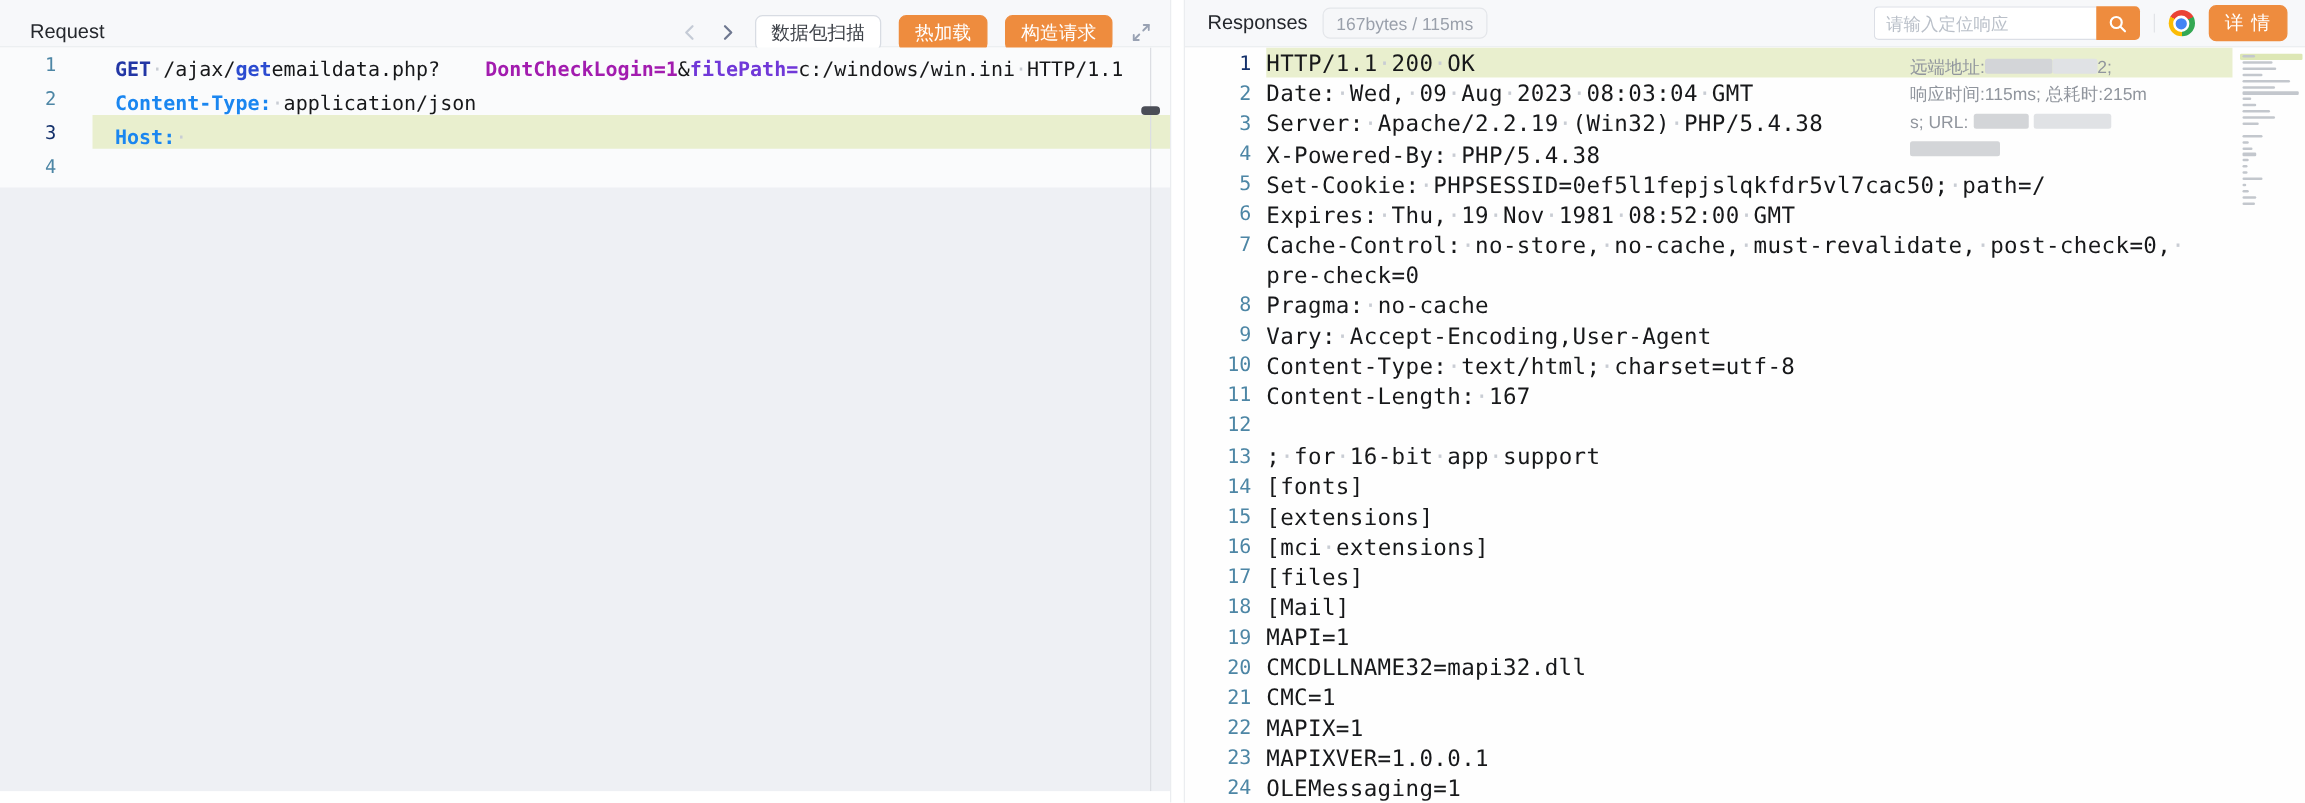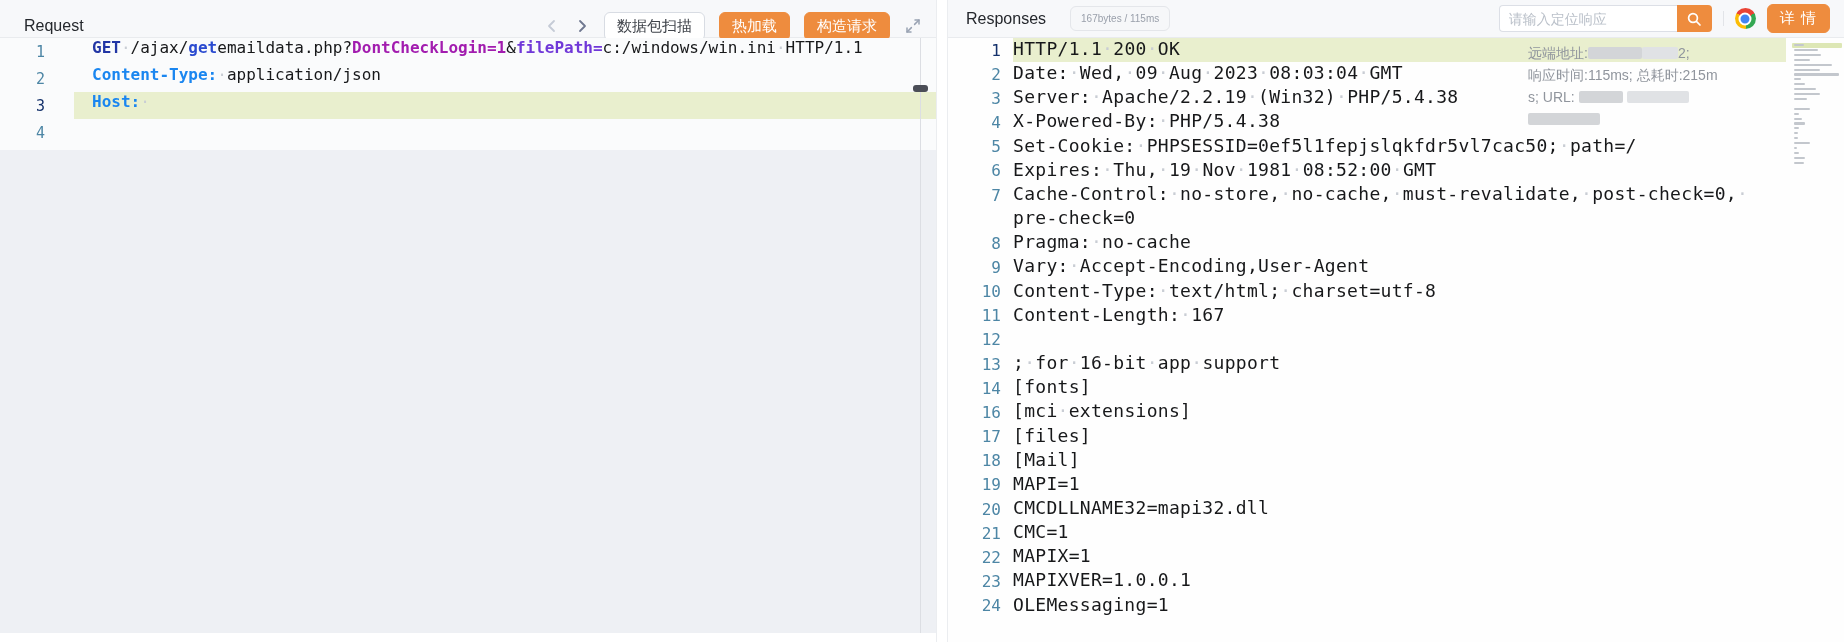--- a/index.html
+++ b/index.html
@@ -18,22 +18,22 @@
 
   .chev { width:16px; height:16px; display:flex; align-items:center; justify-content:center;
     cursor:pointer; margin-right:14px; }
   .btn { height:29px; border-radius:6px; font-size:15px; display:inline-flex;
     align-items:center; padding:0 12px; cursor:pointer; white-space:nowrap; }
   .btn-plain { background:#ffffff; border:1px solid #d8dce3; color:#3f434a; margin-right:14px; }
   .btn-orange { background:var(--accent,#ee8c3e); border:1px solid var(--accent,#ee8c3e);
     color:#ffffff; margin-right:14px; }
   .expand-ic { width:18px; height:18px; cursor:pointer; }
 
-  .badge { margin-left:24px; height:25px; padding:0 10px; border:1px solid #e4e6ea;
-    background:#f6f7f9; border-radius:6px; color:#9aa0ab; font-size:10px;
+  .badge { margin-left:12px; height:25px; padding:0 10px; border:1px solid #e4e6ea;
+    background:#f6f7f9; border-radius:6px; color:#9aa0ab; font-size:14px;
     display:inline-flex; align-items:center; }
 
   .search-group { display:flex; align-items:flex-start; }
   .search-input { width:178px; height:27px; border:1px solid #dcdfe6; border-right:none;
     border-radius:4px 0 0 4px; background:#fff; padding:0 9px; font-size:14px; color:#333; outline:none; }
   .search-input::placeholder { color:#bac0c9; }
   .search-btn { width:35px; height:27px; background:var(--accent,#ee8c3e); border:none;
     border-radius:0 4px 4px 0; display:flex; align-items:center; justify-content:center; cursor:pointer; }
   .vdiv { width:1px; height:15px; background:#e2e4e8; margin:0 11px; }
   .chrome-ic { width:21px; height:21px; border-radius:50%; margin-right:11px; cursor:pointer;
@@ -50,31 +50,31 @@
   .panel-right .code-area { background:#fefefe; }
 
   .rows { position:relative; }
   .row { display:flex; align-items:center; }
   .panel-left .row { height:27px; font:16px "DejaVu Sans Mono", monospace; }
   .panel-right .row { height:24.16px; font:18px "DejaVu Sans Mono", monospace; letter-spacing:0.3px; }
   .ln { flex:none; text-align:right; color:var(--gutter,#4d86a5); }
   .panel-left .ln { width:45px; font-size:15px; }
   .panel-right .ln { width:53px; font-size:16px; letter-spacing:0; }
   .lc { flex:1; white-space:pre; overflow:hidden; color:var(--codetext,#17181a); height:100%;
-    display:flex; align-items:flex-start; }
+    display:flex; align-items:flex-end; }
   .panel-left .lc { margin-left:29px; padding-left:18px; }
   .panel-right .lc { margin-left:12px; margin-right:58px; }
   .row.hl .lc { background:var(--hl,#e9efce); }
   .row.hl .ln { color:var(--gutteractive,#14316b); }
   .ws { color:#c9cdd4; }
 
   
   .sg-method { color:var(--method,#2236a5); font-weight:bold; }
   .sg-get { color:var(--getblue,#2b4bd0); font-weight:bold; }
-  .sg-magenta { color:var(--magenta,#a21caf); font-weight:bold; }
+  .sg-magenta { color:var(--magenta,#a21caf); font-weight:bold;margin-left:36px; }
   .sg-violet { color:var(--violet,#7038d8); font-weight:bold; }
   .sg-hkey { color:var(--keyblue,#1a86f0); font-weight:bold; }
 
   
   .vtrack { position:absolute; top:0; bottom:0; left:920px; width:1px; background:#dcdee3; }
   .vthumb { position:absolute; left:913px; top:47px; width:15px; height:7px;
     border-radius:3px; background:#4b4e57; cursor:pointer; }
 
   
   .resp-overlay { position:absolute; top:4px; right:60px; width:256px; font-size:14px;
@@ -215,20 +215,24 @@
           <span class="ln">12</span>
           <span class="lc"></span>
         </div>
         <div class="row">
           <span class="ln">13</span>
           <span class="lc">;<span class="ws">·</span>for<span class="ws">·</span>16-bit<span class="ws">·</span>app<span class="ws">·</span>support</span>
         </div>
         <div class="row">
           <span class="ln">14</span>
           <span class="lc">[fonts]</span>
+        </div>
+        <div class="row">
+          <span class="ln">15</span>
+          <span class="lc">[extensions]</span>
         </div>
         <div class="row">
           <span class="ln">16</span>
           <span class="lc">[mci<span class="ws">·</span>extensions]</span>
         </div>
         <div class="row">
           <span class="ln">17</span>
           <span class="lc">[files]</span>
         </div>
         <div class="row">

